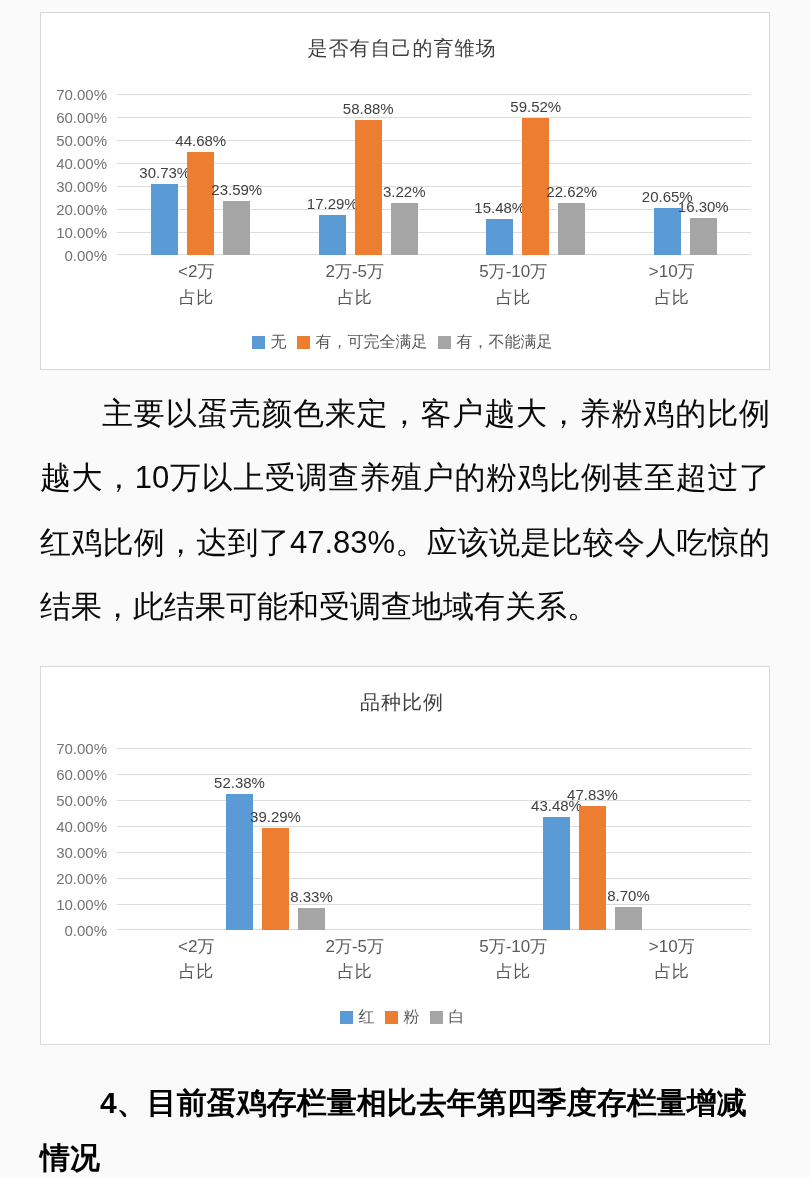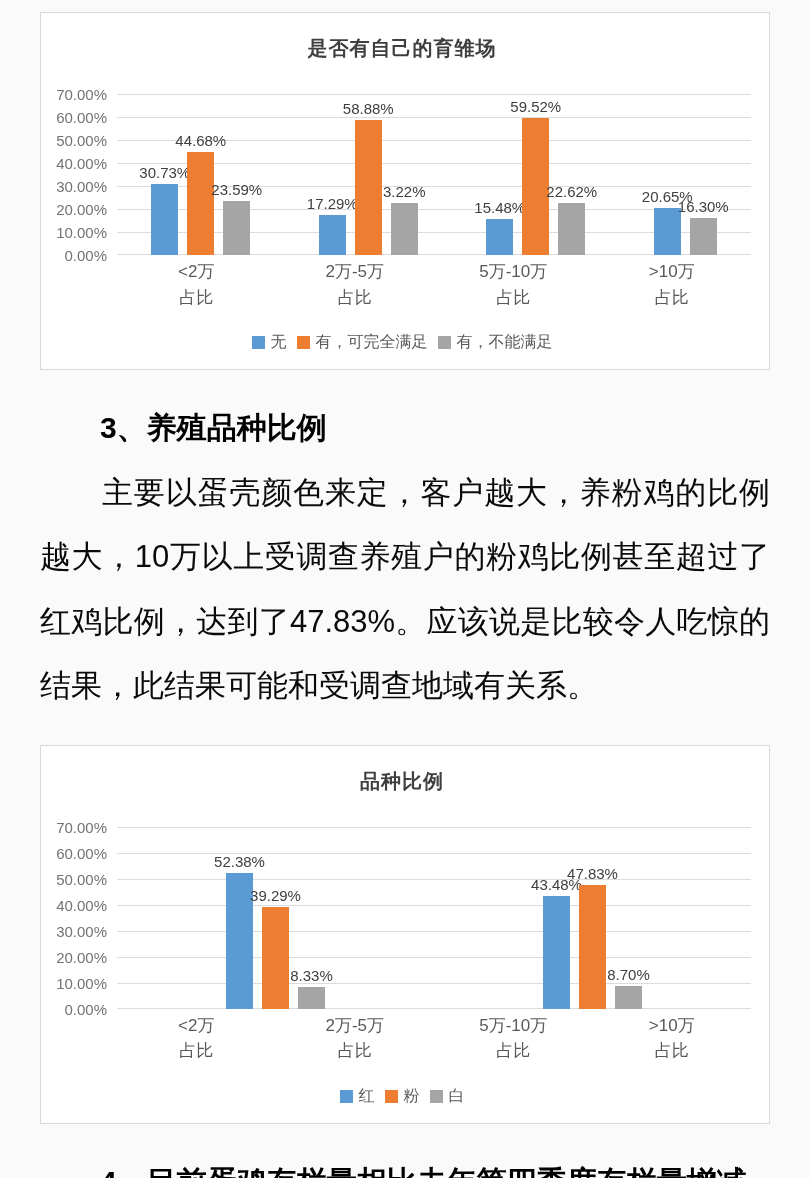--- a/index.html
+++ b/index.html
@@ -7,21 +7,21 @@
     width:810px;min-height:1178px;background:#fafafa;color:#111;
     font-family:"Liberation Sans","DejaVu Sans",sans-serif;
   }
   .page{padding:12px 40px 46px}
   .chart-box{
     background:#ffffff;border:1px solid #d8d8d8;
     padding:14px 18px 16px 12px;box-sizing:border-box;
   }
   .chart-box.c2{margin-top:26px}
   .chart-title{
-    font-size:20px;font-weight:700;color:#3f3f3f;text-align:center;
+    font-size:20px;font-weight:400;color:#3f3f3f;text-align:center;
     margin:8px 0 32px;letter-spacing:1px;
   }
   .chart-body{display:flex}
   .y-axis{position:relative;width:64px;flex:none}
   .plot{position:relative;flex:1}
   .c1 .plot,.c1 .y-axis{height:161px}
   .c2 .plot,.c2 .y-axis{height:182px}
   .ytick{
     position:absolute;right:10px;transform:translateY(-50%);
     font-size:15px;color:#737373;white-space:nowrap;
@@ -160,21 +160,20 @@
           <div class="swatch" style="background: rgb(237, 125, 49);"></div>
           <div class="lgtext">有，可完全满足</div>
         </div>
         <div class="legend-item">
           <div class="swatch" style="background: rgb(165, 165, 165);"></div>
           <div class="lgtext">有，不能满足</div>
         </div>
       </div>
   </div>
 
-  <div class="h3">3、养殖品种比例</div>
 
   <div class="para">主要以蛋壳颜色来定，客户越大，养粉鸡的比例越大，10万以上受调查养殖户的粉鸡比例甚至超过了红鸡比例，达到了47.83%。应该说是比较令人吃惊的结果，此结果可能和受调查地域有关系。</div>
 
   <div class="chart-box c2">
     <div class="chart-title">品种比例</div>
     <div class="chart-body">
       <div class="y-axis">
           <div class="ytick" style="top: 0px;">70.00%</div>
           <div class="ytick" style="top: 26px;">60.00%</div>
           <div class="ytick" style="top: 52px;">50.00%</div>

